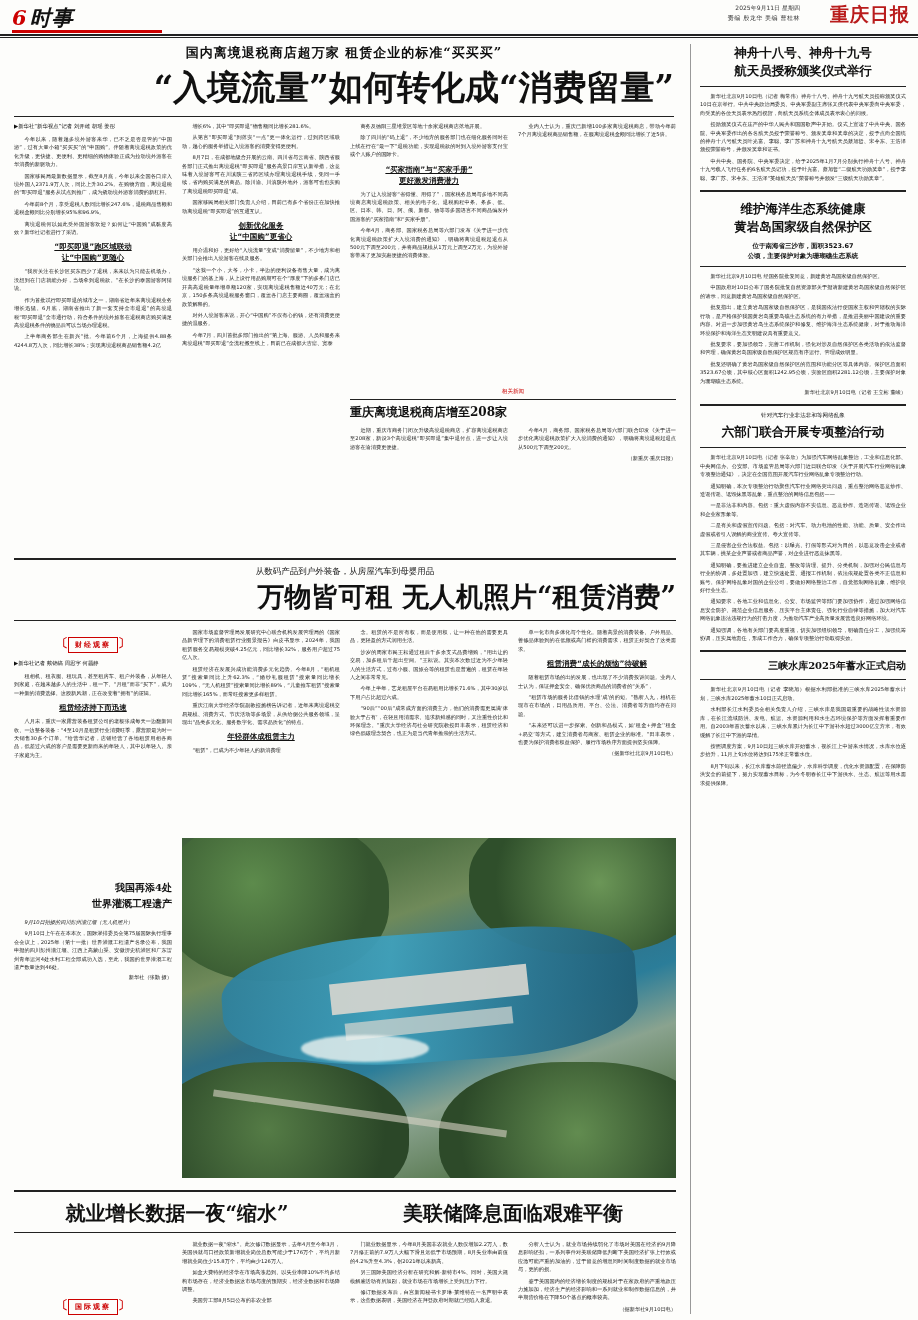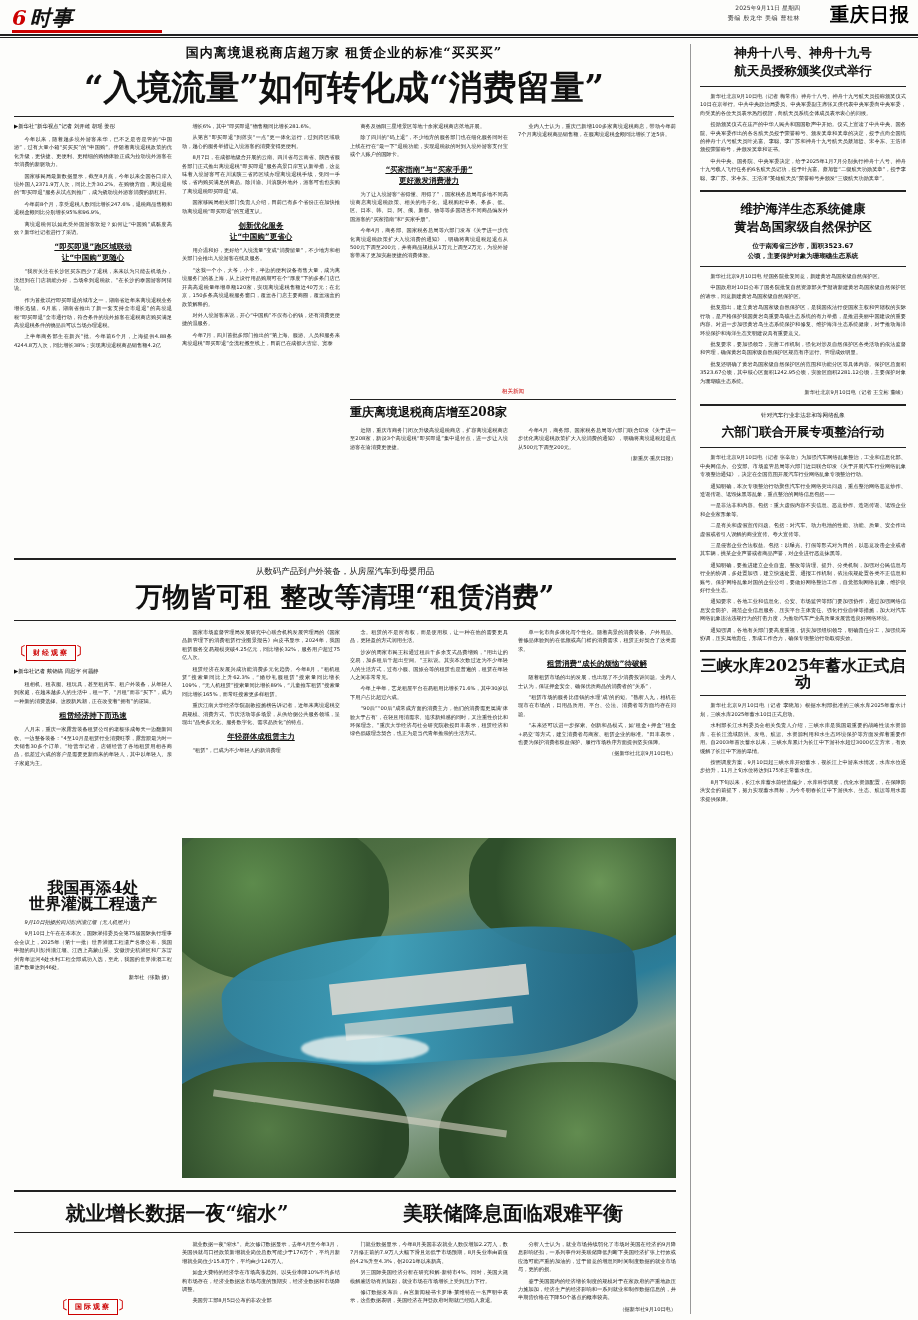--- a/index.html
+++ b/index.html
@@ -26,21 +26,21 @@
   .mast-rule{
     position:absolute;left:12px;top:30px;width:150px;height:3px;background:#c00;
   }
   .mast-meta{
     position:absolute;right:118px;top:3px;text-align:right;
     font-size:6px;line-height:10px;color:#333;
   }
   .mast-meta .row2{letter-spacing:.5px;}
   .mast-logo{
     position:absolute;right:8px;top:2px;
-    font-size:19px;font-weight:bold;color:#000000;
+    font-size:19px;font-weight:bold;color:#b91c1c;
     font-family:"DejaVu Serif","Liberation Serif",serif;
     letter-spacing:1px;
   }
   .topline{position:absolute;left:0;top:34px;width:918px;height:2px;background:#222;}
   .topline2{position:absolute;left:0;top:37px;width:918px;height:1px;background:#222;}
 
   
   .col-text{
     font-size:5.2px;line-height:8.4px;text-align:justify;
     color:#1b1b1b;
@@ -51,21 +51,21 @@
   .byline{font-size:5.4px;line-height:9px;margin-bottom:4px;}
   .credit{font-size:5.2px;text-align:right;margin-top:3px;}
 
   
   .hl-over{
     position:absolute;font-size:13px;font-weight:bold;text-align:center;
     font-family:"DejaVu Serif","Liberation Serif",serif;
     letter-spacing:1px;
   }
   .hl-main{
-    position:absolute;font-weight:bold;text-align:center;
+    position:absolute;font-weight:bold;text-align:right;
     font-family:"DejaVu Serif","Liberation Serif",serif;
   }
 
   .rule-thin{position:absolute;background:#222;height:1px;}
   .rule-thick{position:absolute;background:#222;height:2px;}
   .vrule{position:absolute;background:#999;width:1px;}
 
   .tagbox{
     display:inline-block;border:1px solid #c00;color:#c00;
     font-size:7px;font-weight:bold;padding:2px 6px;letter-spacing:2px;
@@ -126,21 +126,21 @@
   }
   .centerhead{
     font-size:9px;font-weight:bold;text-align:left;
     font-family:"DejaVu Serif","Liberation Serif",serif;
   }
   .rtitle{
     font-size:12.5px;font-weight:bold;text-align:center;line-height:18px;
     font-family:"DejaVu Serif","Liberation Serif",serif;
   }
   .rtitle-sm{
-    font-size:16px;font-weight:bold;text-align:center;line-height:16px;
+    font-size:10px;font-weight:bold;text-align:right;line-height:16px;
     font-family:"DejaVu Serif","Liberation Serif",serif;
   }
   .kicker{font-size:5.6px;text-align:center;margin:3px 0;}
 </style>
 </head>
 <body>
 
 <div class="page">
 
   <div class="masthead">
@@ -228,26 +228,26 @@
       <div class="col-text" style="width:158px;">
         <p>今年4月，商务部、国家税务总局等六部门联合印发《关于进一步优化离境退税政策扩大入境消费的通知》，明确将离境退税起退点从500元下调至200元。</p>
         <div class="credit">（新重庆·重庆日报）</div>
       </div>
     </div>
   </div>
 
   <div class="rule-thick" style="left:14px;top:558px;width:662px;"></div>
 
   <div style="position:absolute;left:14px;top:566px;width:662px;text-align:center;font-size:8.5px;">从数码产品到户外装备，从房屋汽车到母婴用品</div>
-  <div class="hl-main" style="left:14px;top:580px;width:662px;font-size:27px;line-height:34px;">万物皆可租  整改等清理“租赁消费”</div>
+  <div class="hl-main" style="left:14px;top:580px;width:662px;font-size:27px;line-height:34px;">万物皆可租  无人机照片“租赁消费”</div>
 
   <div class="rule-thin" style="left:14px;top:620px;width:662px;"></div>
 
   <div style="position:absolute;left:14px;top:628px;width:158px;">
-    <div style="margin:12px 0 6px;">
+    <div style="text-align:center;margin:4px 0 6px;">
       <span class="bracket-l">〔</span><span class="tagbox">财经观察</span><span class="bracket-r">〕</span>
     </div>
     <div class="byline">▶新华社记者  戴锦镐  周思宇  何题静</div>
     <div class="col-text">
       <p>租相机、租衣服、租玩具，甚至租房车、租户外装备，从年轻人到家庭，在越来越多人的生活中，租一下、“月租”而非“买下”，成为一种新的消费选择。这股新风潮，正在改变着“拥有”的逻辑。</p>
     </div>
     <div class="sub-h">租赁经济持下而迅速</div>
     <div class="col-text">
       <p>八月末，重庆一家露营装备租赁公司的老板张成每天一边翻新回收、一边整备装备：“4至10月是租赁行业消费旺季，露营跟最为时一天销售30多个订单。”给营华记者，店铺经营了各地租赁用相各商品，低差过六成的客户是需要更新而来的年轻人，其中以年轻人、亲子家庭为主。</p>
     </div>

